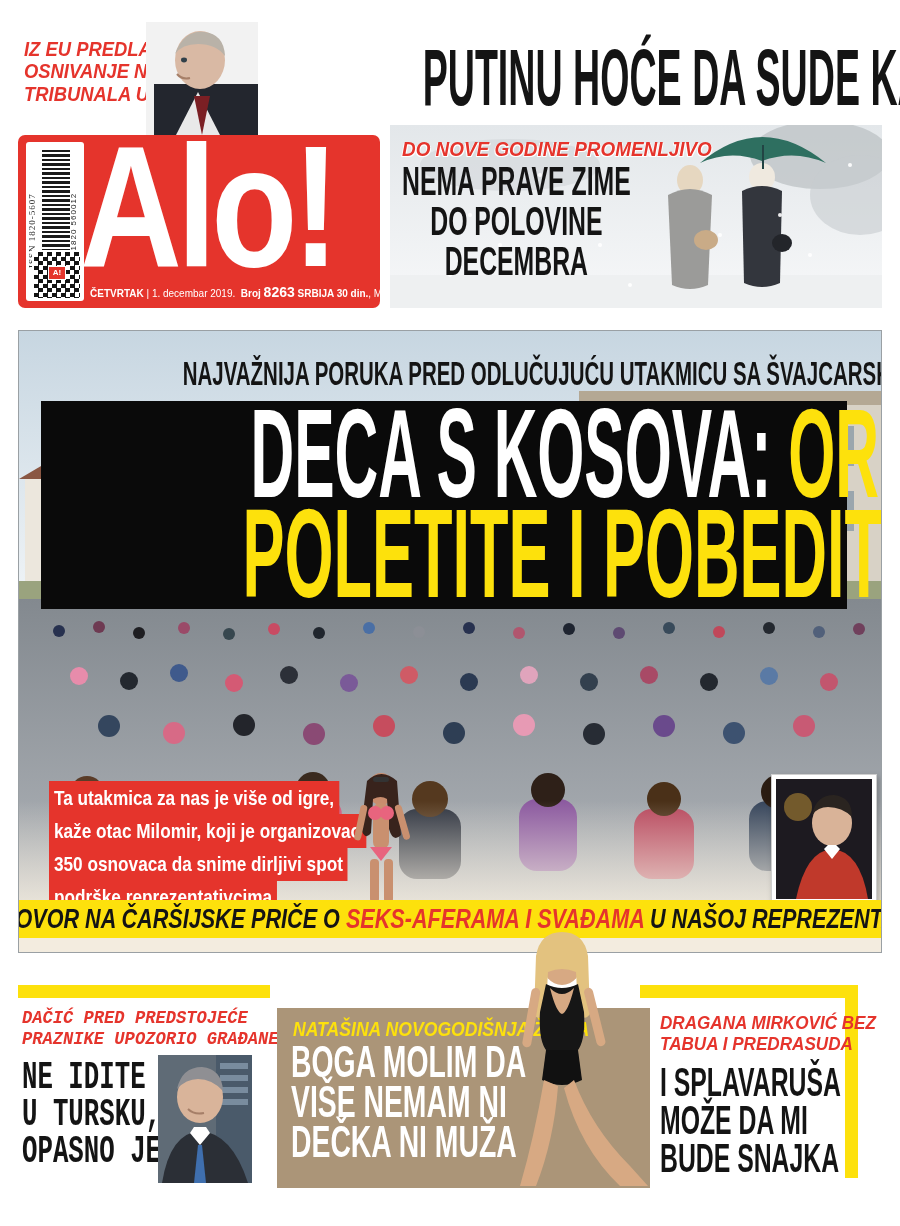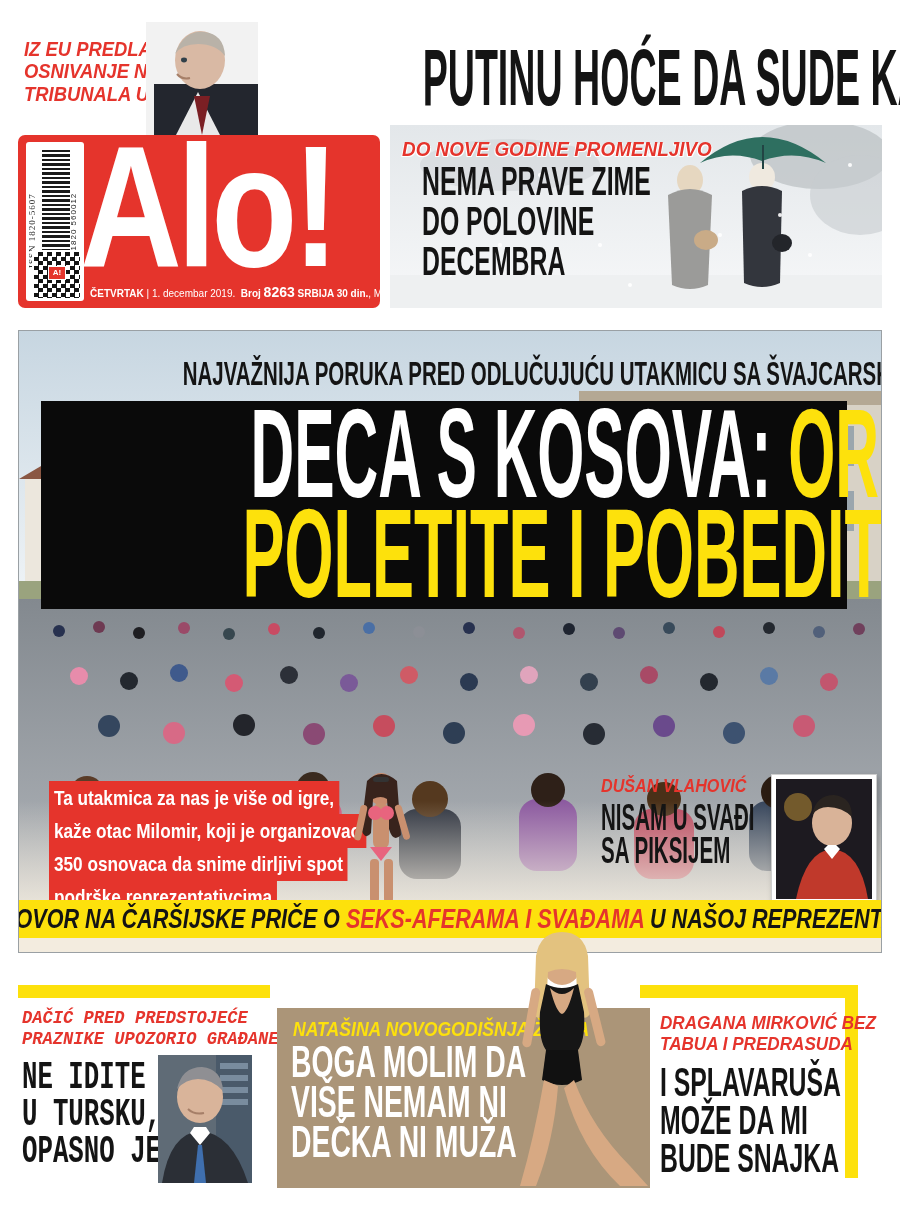--- a/index.html
+++ b/index.html
@@ -97,21 +97,21 @@
     <div class="dateline">
       <b>ČETVRTAK</b>
       <span>|</span>
       <span>1. decembar 2019.</span>&nbsp;
       <b>Broj</b>
       <span class="dl-num">8263</span>
       <b>SRBIJA 30 din.</b><span>, MAK 30 den., CG 0.70€, BIH 0.50 KM</span>
     </div>
   </div>
 
-  <div class="abs photo" style="left:390px;top:125px;width:492px;height:216px;">
+  <div class="abs photo" style="left:390px;top:125px;width:492px;height:216px;text-align:center;">
     <svg width="492" height="183" viewBox="0 0 492 183">
       <defs>
         <linearGradient id="snowbg" x1="0" y1="0" x2="0" y2="1">
           <stop offset="0" stop-color="#e3e7ea"></stop>
             <stop offset="1" stop-color="#f7f8f9"></stop>
         </linearGradient>
       </defs>
       <rect width="492" height="183" fill="url(#snowbg)"></rect>
       <ellipse cx="430" cy="30" rx="70" ry="34" fill="#b9bfc2" opacity=".7"></ellipse>
       <ellipse cx="470" cy="70" rx="50" ry="40" fill="#c7cccf" opacity=".6"></ellipse>
@@ -140,21 +140,21 @@
           <circle cx="460" cy="40" r="2"></circle>
           <circle cx="60" cy="150" r="2"></circle>
         <circle cx="390" cy="90" r="2"></circle>
           <circle cx="240" cy="160" r="2"></circle>
           <circle cx="110" cy="120" r="2"></circle>
       </g>
     </svg>
     <div class="abs" style="left:12px;top:12px;">
       <span class="kick nw" style="font-size:21px;text-shadow:1px 1px 0 #fff,-1px 1px 0 #fff;transform:scaleX(.9);transform-origin:0 50%;">DO NOVE GODINE PROMENLJIVO</span>
     </div>
-    <div class="abs" style="left:12px;top:36px;margin-left:20px;">
+    <div class="abs" style="left:12px;top:36px;">
       <span class="cond blackH" style="font-size:40px;line-height:40px;transform:scaleX(.62);">NEMA PRAVE ZIME</span>
       <span class="cond blackH" style="font-size:40px;line-height:40px;transform:scaleX(.62);">DO POLOVINE</span>
       <span class="cond blackH" style="font-size:40px;line-height:40px;transform:scaleX(.62);">DECEMBRA</span>
     </div>
   </div>
 
   <div class="abs photo mainbox">
 
     <svg width="862" height="621" viewBox="0 0 862 621" style="position:absolute;left:0;top:0;">
       <defs>
@@ -298,25 +298,20 @@
         <path d="M33 78 L55 78 L44 92 Z" fill="#e8647e"></path>
         <rect x="33" y="90" width="9" height="44" rx="4" fill="#c9906f"></rect>
         <rect x="47" y="90" width="9" height="44" rx="4" fill="#c9906f"></rect>
         <rect x="24" y="36" width="7" height="36" rx="3.5" fill="#c9906f" transform="rotate(12 27 36)"></rect>
         <rect x="57" y="36" width="7" height="36" rx="3.5" fill="#c9906f" transform="rotate(-16 60 36)"></rect>
         <rect x="36" y="8" width="16" height="5" rx="2.5" fill="#333"></rect>
       </svg>
     </div>
 
 
-    <div class="abs" style="left:582px;top:444px;">
-      <span class="persname">DUŠAN VLAHOVIĆ</span>
-      <span class="cond stmt" style="transform:scaleX(.57);font-size:36px;margin-top:4px;">NISAM U SVAĐI</span>
-      <span class="cond stmt" style="transform:scaleX(.57);font-size:36px;">SA PIKSIJEM</span>
-    </div>
 
     <div class="vlabox">
       <svg width="96" height="120" viewBox="0 0 96 120">
         <rect width="96" height="120" fill="#1d1a20"></rect>
         <circle cx="22" cy="28" r="14" fill="#8a6a30" opacity=".8"></circle>
         <ellipse cx="56" cy="44" rx="20" ry="23" fill="#d9b398"></ellipse>
         <path d="M36 36 Q40 16 58 16 Q76 18 76 38 Q66 28 52 28 Q42 28 36 36 Z" fill="#2a2420"></path>
         <path d="M20 120 Q30 72 56 70 Q84 72 92 120 Z" fill="#c0392b"></path>
         <path d="M48 70 L56 80 L64 70 L60 66 L52 66 Z" fill="#fff"></path>
       </svg>

